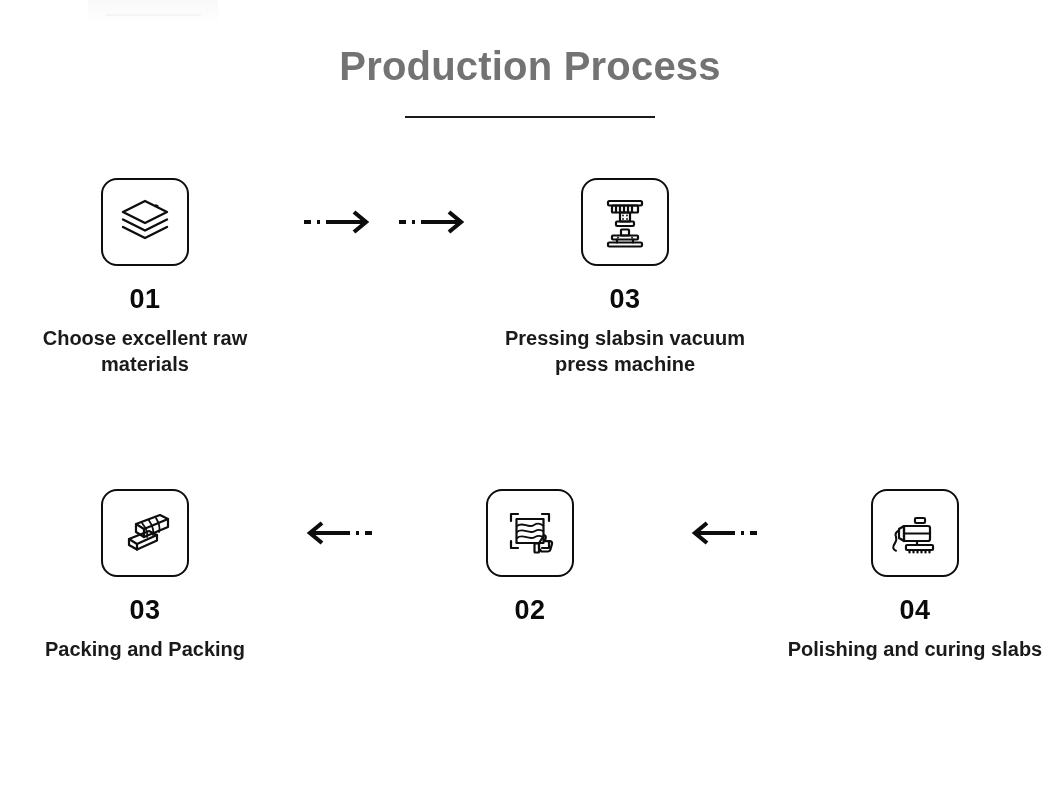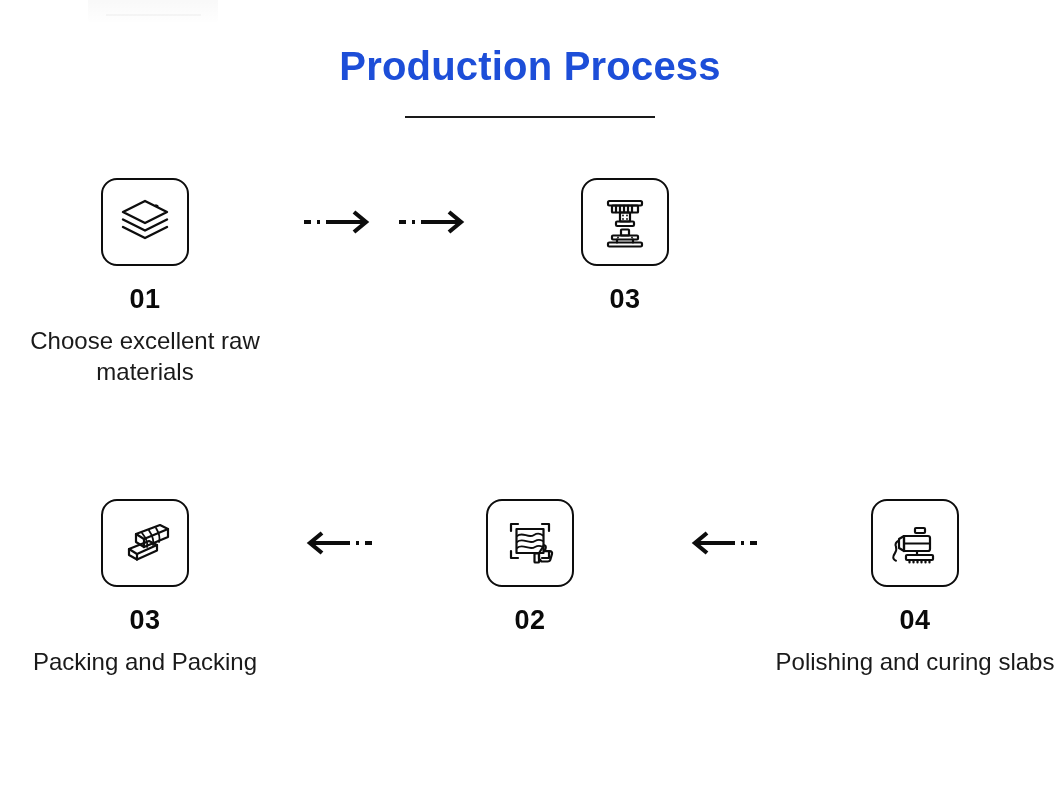--- a/index.html
+++ b/index.html
@@ -44,21 +44,21 @@
     top: 44px;
     left: 0;
     width: 1060px;
     text-align: center;
   }
   .page-title {
     font-size: 40px;
     font-weight: 700;
     letter-spacing: 0.2px;
     line-height: 1.1;
-    color: #1d4ed8;
+    color: #737373;
     margin: 0;
   }
   .title-rule {
     width: 250px;
     height: 2px;
     background: #1a1a1a;
     margin: 28px auto 0 auto;
   }
 
   
@@ -101,23 +101,23 @@
   .step-number {
     font-size: 27px;
     font-weight: 700;
     letter-spacing: 0.5px;
     margin-top: 20px;
     line-height: 1;
     color: #0a0a0a;
   }
   .step-label {
     margin-top: 13px;
-    font-size: 24px;
+    font-size: 20px;
     line-height: 1.28;
-    font-weight: 400;
+    font-weight: 700;
     text-align: center;
     color: #1a1a1a;
     max-width: 285px;
   }
 
   
   .connector {
     flex: 0 0 auto;
     width: 95px;
     height: 88px;
@@ -199,20 +199,21 @@
             <rect x="25" y="36.5" width="8" height="6" rx="0.8"></rect>
             <rect x="16" y="42.5" width="26" height="4" rx="1"></rect>
             <path d="M21 46.5 v3 M37 46.5 v3"></path>
             <rect x="12" y="49.5" width="34" height="4" rx="1.3"></rect>
             <circle cx="22" cy="44.5" r="0.9" fill="#0d0d0d" stroke="none"></circle>
             <circle cx="36" cy="44.5" r="0.9" fill="#0d0d0d" stroke="none"></circle>
           </svg>
         </span>
       </div>
       <div class="step-number">03</div>
+      <div class="step-label">Pressing slabsin vacuum press machine</div>
     </div>
 
   </div>
 
   <div class="flow-row row-2">
 
     <div class="step">
       <div class="icon-box">
         <span>
           <svg width="58" height="58" viewBox="0 0 58 58" fill="none" stroke="#0d0d0d" stroke-width="2.2" stroke-linejoin="round" stroke-linecap="round">

